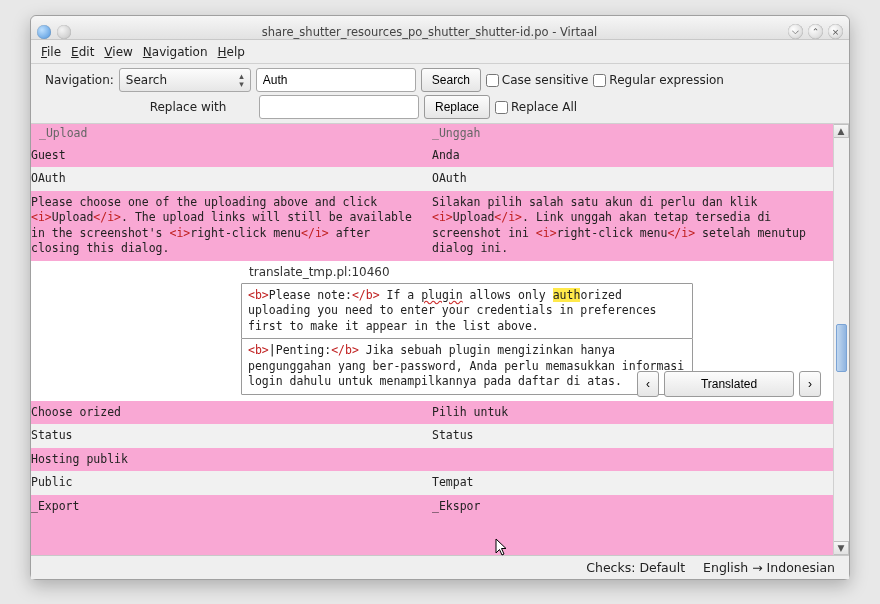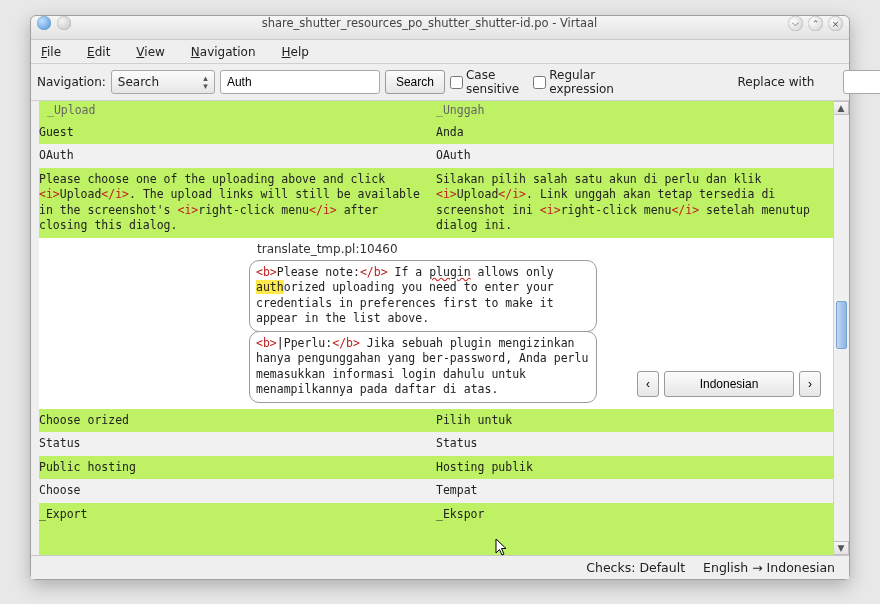--- a/index.html
+++ b/index.html
@@ -26,49 +26,49 @@
     box-shadow: 0 6px 18px rgba(0,0,0,0.25);
     display: flex;
     flex-direction: column;
   }
   .titlebar {
     height: 24px;
     background: linear-gradient(#f6f6f6, #e2e2e2);
     border-bottom: 1px solid #c8c8c8;
     border-radius: 6px 6px 0 0;
     display: flex;
-    align-items: flex-start;
+    align-items: flex-end;
     padding: 0 6px;
     font-size: 11.5px;
     color: #333;
   }
   .titlebar-left { display: flex; gap: 6px; align-items: center; }
   .tb-ico { width: 14px; height: 14px; border-radius: 50%; background: radial-gradient(circle at 35% 35%, #bde0ff, #4a90d9); box-shadow: inset 0 0 1px rgba(0,0,0,0.4); }
   .tb-ico.gray { background: radial-gradient(circle at 35% 35%, #f4f4f4, #c0c0c0); }
   .titlebar-title { flex: 1; text-align: center; font-size: 11.5px; color: #444; }
   .titlebar-right { display: flex; gap: 5px; }
   .tb-btn { width: 15px; height: 15px; border-radius: 50%; background: radial-gradient(circle at 35% 35%, #fdfdfd, #cfcfcf); box-shadow: inset 0 0 1px rgba(0,0,0,0.5); display: flex; align-items: center; justify-content: center; font-size: 9px; color: #555; cursor: pointer; }
   
   .menubar {
     height: 24px;
     display: flex;
     align-items: center;
     padding: 0 10px;
-    gap: 26px;
+    gap: 10px;
     border-bottom: 1px solid #d0d0d0;
     font-size: 12px;
   }
   .menu-item { cursor: pointer; }
   .menu-item .ul { text-decoration: underline; }
   
   .toolbar {
-    padding: 4px 6px;
-    display: flex;
-    flex-direction: row;
-    gap: 9px;
+    padding: 4px 14px;
+    display: flex;
+    flex-direction: column;
+    gap: 3px;
     border-bottom: 1px solid #d0d0d0;
   }
   .tb-row { display: flex; align-items: center; gap: 5px; }
   .tb-label { font-size: 12px; }
   .combo {
     display: inline-flex; align-items: center; justify-content: space-between;
     width: 132px; height: 24px; padding: 0 6px;
     background: linear-gradient(#fcfcfc,#e6e6e6);
     border: 1px solid #a8a8a8; border-radius: 3px; cursor: pointer;
   }
@@ -79,43 +79,43 @@
   }
   .btn {
     height: 24px; padding: 0 10px; border: 1px solid #9a9a9a; border-radius: 3px;
     background: linear-gradient(#fcfcfc,#e6e6e6); cursor: pointer; font-size: 12px;
     display: inline-flex; align-items: center; justify-content: center;
   }
   .checkbox { display: inline-flex; align-items: center; gap: 3px; font-size: 12px; cursor: pointer; }
   .checkbox input { margin: 0; }
   
   .content-wrap { flex: 1; display: flex; overflow: hidden; }
-  .content { flex: 1; overflow-y: auto; background: #bef264; margin-left: 8px; }
+  .content { flex: 1; overflow-y: auto; background: #f9a8d4; }
   .scrollbar-fakespace { width: 16px; background: #f0f0f0; border-left: 1px solid #d0d0d0; position: relative; }
   .scrollbar-thumb { position: absolute; left: 2px; right: 2px; top: 200px; height: 48px; background: linear-gradient(to right,#c2d8f0,#8fb4e0); border: 1px solid #7aa3d5; border-radius: 2px; }
   .scroll-arrow { position: absolute; left: 0; right: 0; height: 14px; display:flex; align-items:center; justify-content:center; font-size:9px; color:#555; background: linear-gradient(#f6f6f6,#e2e2e2); border: 1px solid #c0c0c0; border-left:none; }
   .scroll-arrow.up { top: 0; }
   .scroll-arrow.down { bottom: 0; }
   
   .row {
     display: grid;
     grid-template-columns: 1fr 1fr;
     font-family: "DejaVu Sans Mono","Liberation Mono",monospace;
     font-size: 11.5px;
     padding: 4px 0;
   }
   .row.alt { background: #f1f1f1; }
   .row.pale { color: #666; }
   .row.tight { padding: 2px 8px; }
   .row .cell { padding-right: 10px; line-height: 1.35; }
   
   .editblock { padding: 2px 0 6px 0; background: #fff; }
-  .editblock-inner { margin-left: 210px; width: 348px; }
+  .editblock-inner { margin-left: 210px; width: 452px; }
   .eb-title { font-size: 12px; font-family: "DejaVu Sans",sans-serif; color: #333; padding: 2px 0 4px 8px; }
-  .eb-box { border: 1px solid #9a9a9a; border-radius: 10px; background: #fff; font-family: "DejaVu Sans Mono","Liberation Mono",monospace; font-size: 11.5px; padding: 4px 6px; line-height: 1.35; }
+  .eb-box { border: 1px solid #9a9a9a; border-radius: 1px; background: #fff; font-family: "DejaVu Sans Mono","Liberation Mono",monospace; font-size: 11.5px; padding: 4px 6px; line-height: 1.35; }
   .eb-box + .eb-box { margin-top: -1px; }
   .tag { color: #c02020; }
   .hl { background: #ffe94a; }
   .redwave { text-decoration: underline wavy #cc2b2b; }
   .caret-pipe { color: #000; }
   .nav-btn { width: 22px; height: 26px; padding: 0; }
   .translated-btn { width: 130px; height: 26px; }
   
   .eb-side-wrap { position: absolute; right: 28px; top: 355px; display: flex; gap: 5px; align-items: center; }
   
@@ -209,56 +209,55 @@
         </div>
       </div>
 
       <div class="editblock">
         <div class="editblock-inner">
           <div class="eb-title">translate_tmp.pl:10460</div>
           <div class="eb-box">
             <span class="tag">&lt;b&gt;</span><span>Please note:</span><span class="tag">&lt;/b&gt;</span><span> If a </span><span class="redwave">plugin</span><span> allows only </span><span class="hl">auth</span><span>orized uploading you need to enter your credentials in preferences first to make it appear in the list above.</span>
           </div>
           <div class="eb-box">
-            <span class="tag">&lt;b&gt;</span><span class="caret-pipe">|</span><span>P</span><span>perlu:</span><span class="tag">&lt;/b&gt;</span><span> Jika sebuah plugin mengizinkan hanya pengunggahan yang ber-password, Anda perlu memasukkan informasi login dahulu untuk menampilkannya pada daftar di atas.</span>
+            <span class="tag">&lt;b&gt;</span><span class="caret-pipe">|</span><span>P</span><span>enting:</span><span class="tag">&lt;/b&gt;</span><span> Jika sebuah plugin mengizinkan hanya pengunggahan yang ber-password, Anda perlu memasukkan informasi login dahulu untuk menampilkannya pada daftar di atas.</span>
           </div>
         </div>
       </div>
 
       <div class="row">
         <div class="cell">Choose orized</div>
         <div class="cell">Pilih untuk</div>
       </div>
       <div class="row alt">
         <div class="cell">Status</div>
         <div class="cell">Status</div>
       </div>
       <div class="row">
-        <div class="cell">Public hosting</div>
         <div class="cell">Hosting publik</div>
       </div>
       <div class="row alt">
-        <div class="cell">Choose</div>
+        <div class="cell">Public</div>
         <div class="cell">Tempat</div>
       </div>
       <div class="row">
         <div class="cell">_Export</div>
         <div class="cell">_Ekspor</div>
       </div>
     </div>
     <div class="scrollbar-fakespace">
       <div class="scroll-arrow up">▲</div>
       <div class="scrollbar-thumb"></div>
       <div class="scroll-arrow down">▼</div>
     </div>
   </div>
 
   <div class="eb-side-wrap">
     <button class="btn nav-btn">‹</button>
-    <button class="btn translated-btn">Indonesian</button>
+    <button class="btn translated-btn">Translated</button>
     <button class="btn nav-btn">›</button>
   </div>
 
   <div class="statusbar">
     <span>Checks: Default</span>
     <span>English → Indonesian</span>
   </div>
 </div>
 
 <svg class="cursor" width="16" height="20">

